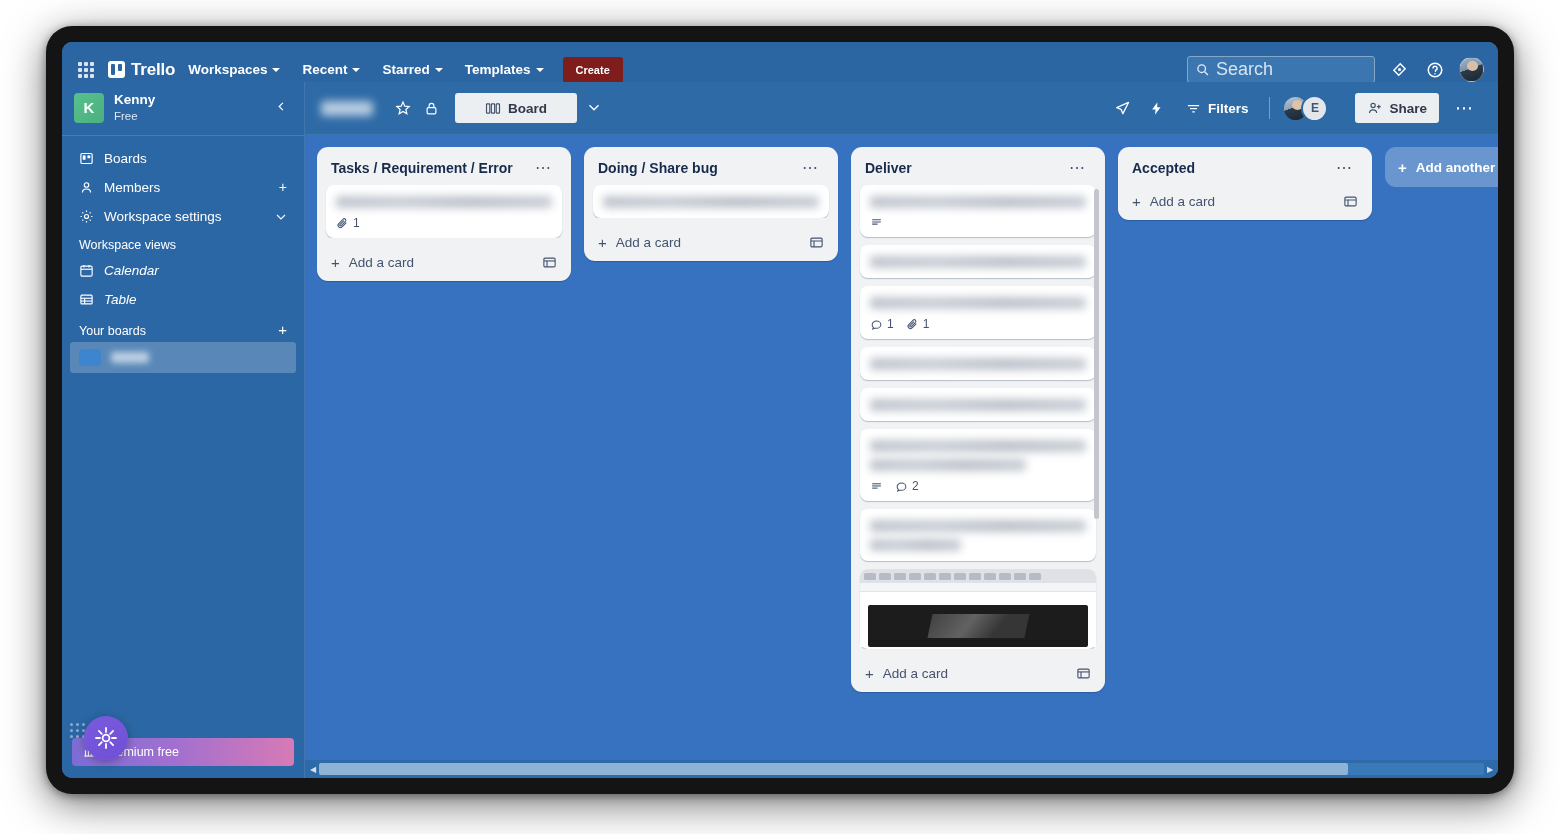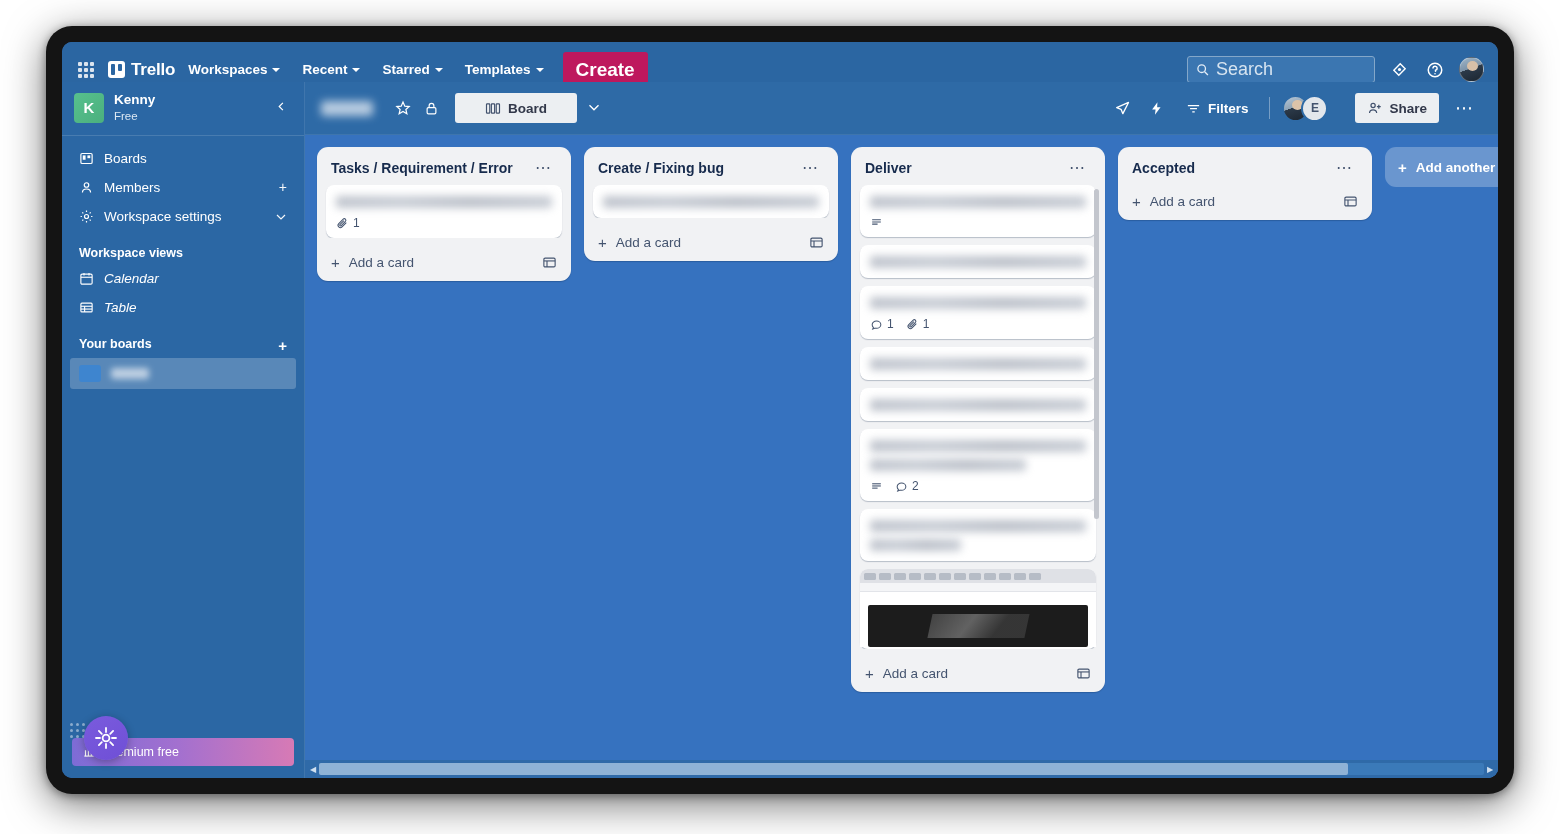--- a/index.html
+++ b/index.html
@@ -45,21 +45,21 @@
   .brand-mark::before { content:""; position:absolute; left:3px; top:3px; width:4px; height:11px; background:#2b66a2; border-radius:1px; }
   .brand-mark::after  { content:""; position:absolute; left:9.5px; top:3px; width:4px; height:7px; background:#2b66a2; border-radius:1px; }
   .brand-text { color:#fff; font-size:17px; font-weight:700; letter-spacing:-.2px; }
   .nav-item {
     display:flex; align-items:center; gap:5px; color:#fff;
     font-size:13.5px; font-weight:600; padding:6px 9px; border-radius:3px;
     margin-left:4px; cursor:pointer;
   }
   .chev { width:0;height:0;border-left:4px solid transparent;border-right:4px solid transparent;border-top:4.5px solid #fff; }
   .create-btn {
-    margin-left:10px; background:#be185d; color:#fff; font-size:19px; font-weight:600;
+    margin-left:10px; background:#7f1d1d; color:#fff; font-size:11px; font-weight:600;
     padding:7px 13px; border-radius:3px; cursor:pointer;
   }
   .nav-right { margin-left:auto; display:flex; align-items:center; gap:12px; }
   .search-box {
     display:flex; align-items:center; gap:7px;
     background:#3b76b1; border:1px solid #84a7c9; border-radius:3px;
     height:27px; width:188px; padding:0 8px; cursor:text;
   }
   .search-ph { color:#d7e4f0; font-size:18px; }
   .icon-btn { width:24px;height:24px;display:flex;align-items:center;justify-content:center;cursor:pointer;border-radius:3px; }
@@ -91,22 +91,22 @@
 
   .side-section { padding:8px 8px 0 8px; }
   .side-row {
     display:flex; align-items:center; gap:10px;
     padding:7px 9px; border-radius:3px; cursor:pointer; color:#fff; font-size:13.5px;
   }
   .side-row.active { background: rgba(255,255,255,.22); }
   .side-row .lbl { flex:1; }
   .side-row .trail { color:#fff; font-size:14px; line-height:1; opacity:.95; }
   .side-head {
-    color:#fff;font-size:12.5px;font-weight:700;
-    padding:7px 9px 4px 9px; display:flex; align-items:flex-start;margin-top:8px;
+    color:#fff;font-size:12.5px;font-weight:400;
+    padding:7px 9px 4px 9px; display:flex; align-items:flex-end;
   }
   .side-head .trail { margin-left:auto; font-size:15px; cursor:pointer; }
   .side-row.italic .lbl { font-style: italic; }
   .blur-board-title {
     height:11px;width:38px;border-radius:3px;background:#cfdcea;
     filter:blur(3.2px); opacity:.85;
   }
   .board-swatch { width:22px;height:17px;border-radius:3px;background:#3e85cf; }
 
   .premium-wrap { margin-top:auto; padding:0 10px 12px 10px; position:relative; }
@@ -504,21 +504,21 @@
           <svg width="15" height="15" viewBox="0 0 24 24" fill="none" stroke="#44546f" stroke-width="1.8">
             <rect x="3" y="5" width="18" height="14" rx="2"></rect>
             <line x1="3" y1="9.5" x2="21" y2="9.5"></line>
             <line x1="8" y1="9.5" x2="8" y2="19"></line>
           </svg>
         </div>
       </div>
 
       <div class="list">
         <div class="list-header">
-          <span class="list-title">Create / Fixing bug</span>
+          <span class="list-title">Doing / Share bug</span>
           <span class="list-more">⋯</span>
         </div>
         <div class="cards">
           <div class="card">
             <div class="card-title-blur"></div>
           </div>
         </div>
         <div class="add-card-row">
           <span class="plus">+</span>
           <span class="add-card-label">Add a card</span>

